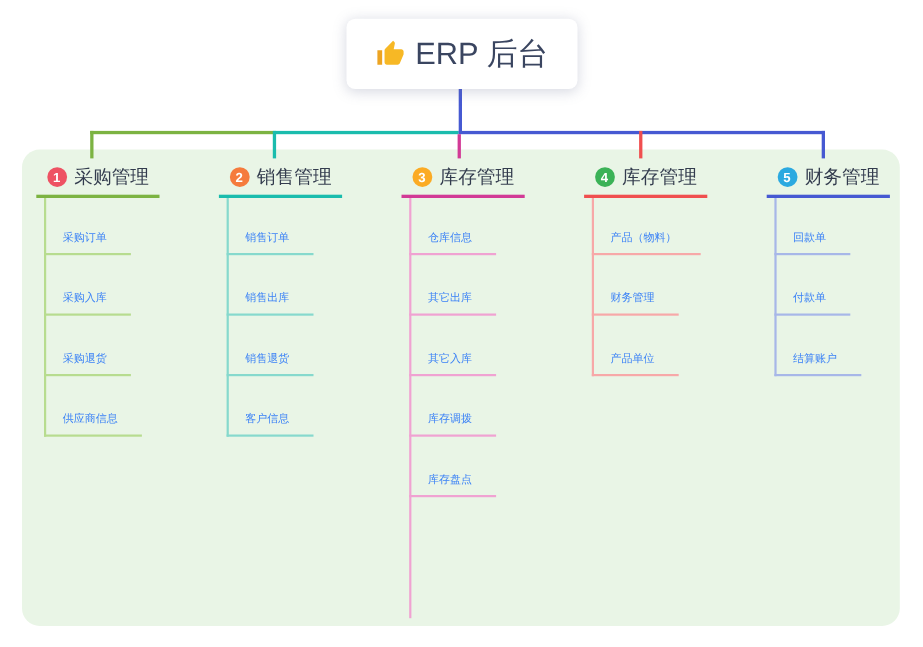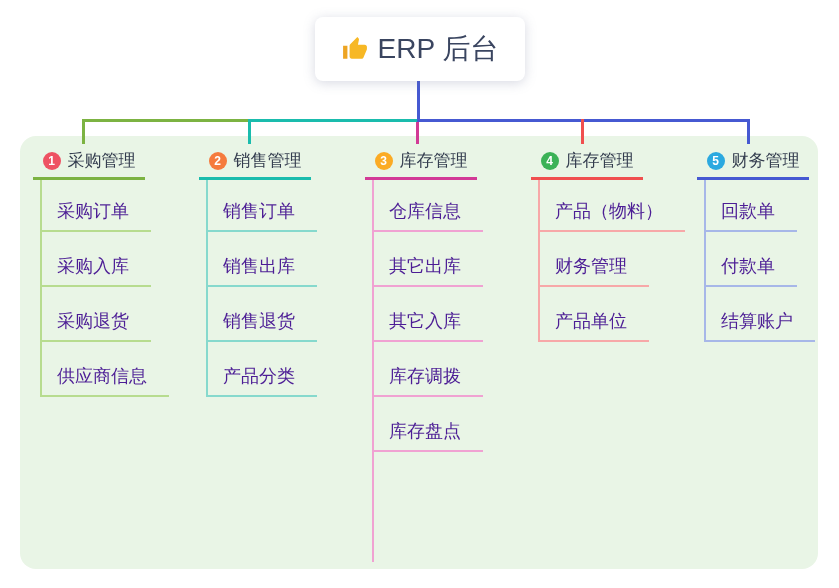--- a/index.html
+++ b/index.html
@@ -54,21 +54,21 @@
   .vl0{left:40px; height:217px;background:var(--b0l);}
   .vl1{left:206px;height:217px;background:var(--b1l);}
   .vl2{left:372px;height:382px;background:var(--b2l);}
   .vl3{left:538px;height:162px;background:var(--b3l);}
   .vl4{left:704px;height:162px;background:var(--b4l);}
 
   .children{position:absolute;top:177px;z-index:2;}
   .ch0{left:40px;} .ch1{left:206px;} .ch2{left:372px;} .ch3{left:538px;} .ch4{left:704px;}
   .child-row{height:55px;display:flex;align-items:flex-end;}
   .child-label{
-    font-size:18px;color:#4c1d95;white-space:nowrap;
+    font-size:10px;color:#3b82f6;white-space:nowrap;
     padding:0 22px 7px 17px;border-bottom:2px solid currentColor;cursor:default;
   }
   .ch0 .child-label{border-bottom-color:var(--b0l);}
   .ch1 .child-label{border-bottom-color:var(--b1l);}
   .ch2 .child-label{border-bottom-color:var(--b2l);margin-top:36px;}
   .ch3 .child-label{border-bottom-color:var(--b3l);}
   .ch4 .child-label{border-bottom-color:var(--b4l);font-family:Liberation Mono, monospace;}
 </style>
 </head>
 <body>
@@ -141,21 +141,21 @@
     <div class="child-row">
         <span class="child-label">销售订单</span>
       </div>
     <div class="child-row">
         <span class="child-label">销售出库</span>
       </div>
     <div class="child-row">
         <span class="child-label">销售退货</span>
       </div>
     <div class="child-row">
-        <span class="child-label">产品分类</span>
+        <span class="child-label">客户信息</span>
       </div>
   </div>
 
   <div class="children ch2">
     <div class="child-row">
         <span class="child-label">仓库信息</span>
       </div>
     <div class="child-row">
         <span class="child-label">其它出库</span>
       </div>

